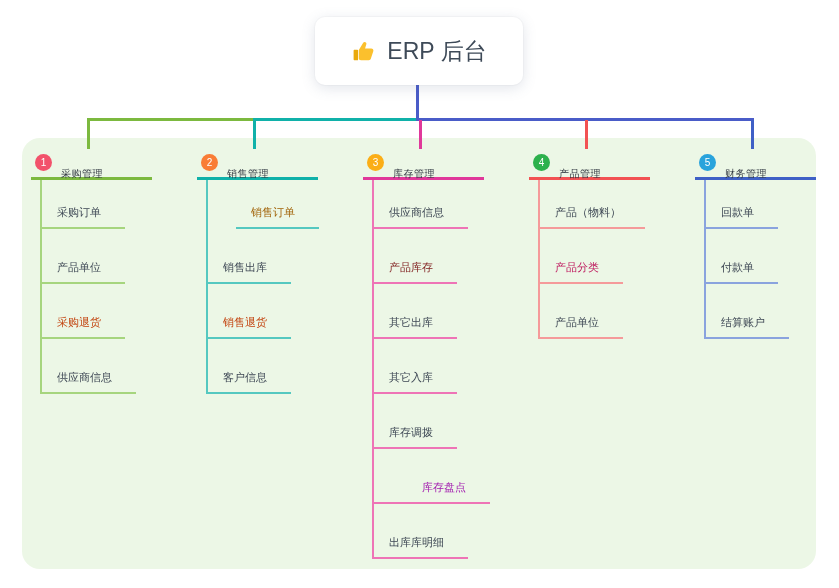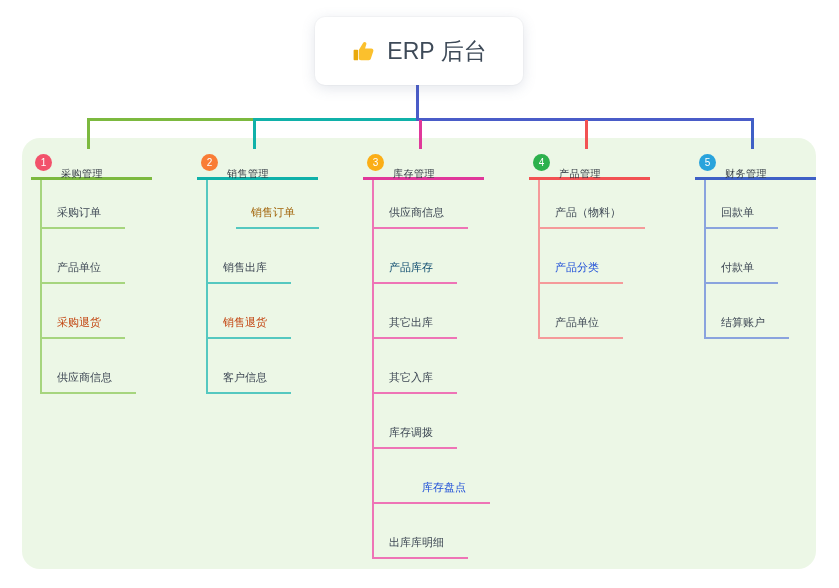--- a/index.html
+++ b/index.html
@@ -114,36 +114,36 @@
           <div class="child" style="color: rgb(61, 71, 84);">客户信息</div>
         </div>
   </div>
       <div class="branch" style="left: 363px; --strong: #e0389a; --light: #ee74b6;">
     <div class="branch-heading">
       <span class="badge" style="background: rgb(251, 174, 23);">3</span>
       <span class="branch-label" style="color: rgb(51, 58, 67);">库存管理</span>
     </div>
     <div class="children">
           <div class="child" style="color: rgb(61, 71, 84);">供应商信息</div>
-          <div class="child" style="color: #0c4a6e; font-family: Liberation Serif, serif;">产品库存</div>
+          <div class="child" style="color: #7f1d1d; font-family: Liberation Serif, serif;">产品库存</div>
           <div class="child" style="color: rgb(61, 71, 84);">其它出库</div>
           <div class="child" style="color: rgb(61, 71, 84);">其它入库</div>
           <div class="child" style="color: rgb(61, 71, 84);">库存调拨</div>
-          <div class="child" style="color: #1d4ed8; padding-left: 48px;">库存盘点</div>
+          <div class="child" style="color: #a21caf; padding-left: 48px;">库存盘点</div>
           <div class="child" style="color: rgb(61, 71, 84);">出库库明细</div>
         </div>
   </div>
       <div class="branch" style="left: 529px; --strong: #f25253; --light: #f59a9a;">
     <div class="branch-heading">
       <span class="badge" style="background: rgb(44, 177, 76);">4</span>
       <span class="branch-label" style="color: rgb(51, 58, 67);">产品管理</span>
     </div>
     <div class="children">
           <div class="child" style="color: rgb(61, 71, 84);">产品（物料）</div>
-          <div class="child" style="color: #1d4ed8;">产品分类</div>
+          <div class="child" style="color: #be185d;">产品分类</div>
           <div class="child" style="color: rgb(61, 71, 84);">产品单位</div>
         </div>
   </div>
       <div class="branch" style="left: 695px; --strong: #3f60c6; --light: #8aa3de;">
     <div class="branch-heading">
       <span class="badge" style="background: rgb(41, 163, 220);">5</span>
       <span class="branch-label" style="color: rgb(51, 58, 67);">财务管理</span>
     </div>
     <div class="children">
           <div class="child" style="color: rgb(61, 71, 84);">回款单</div>

